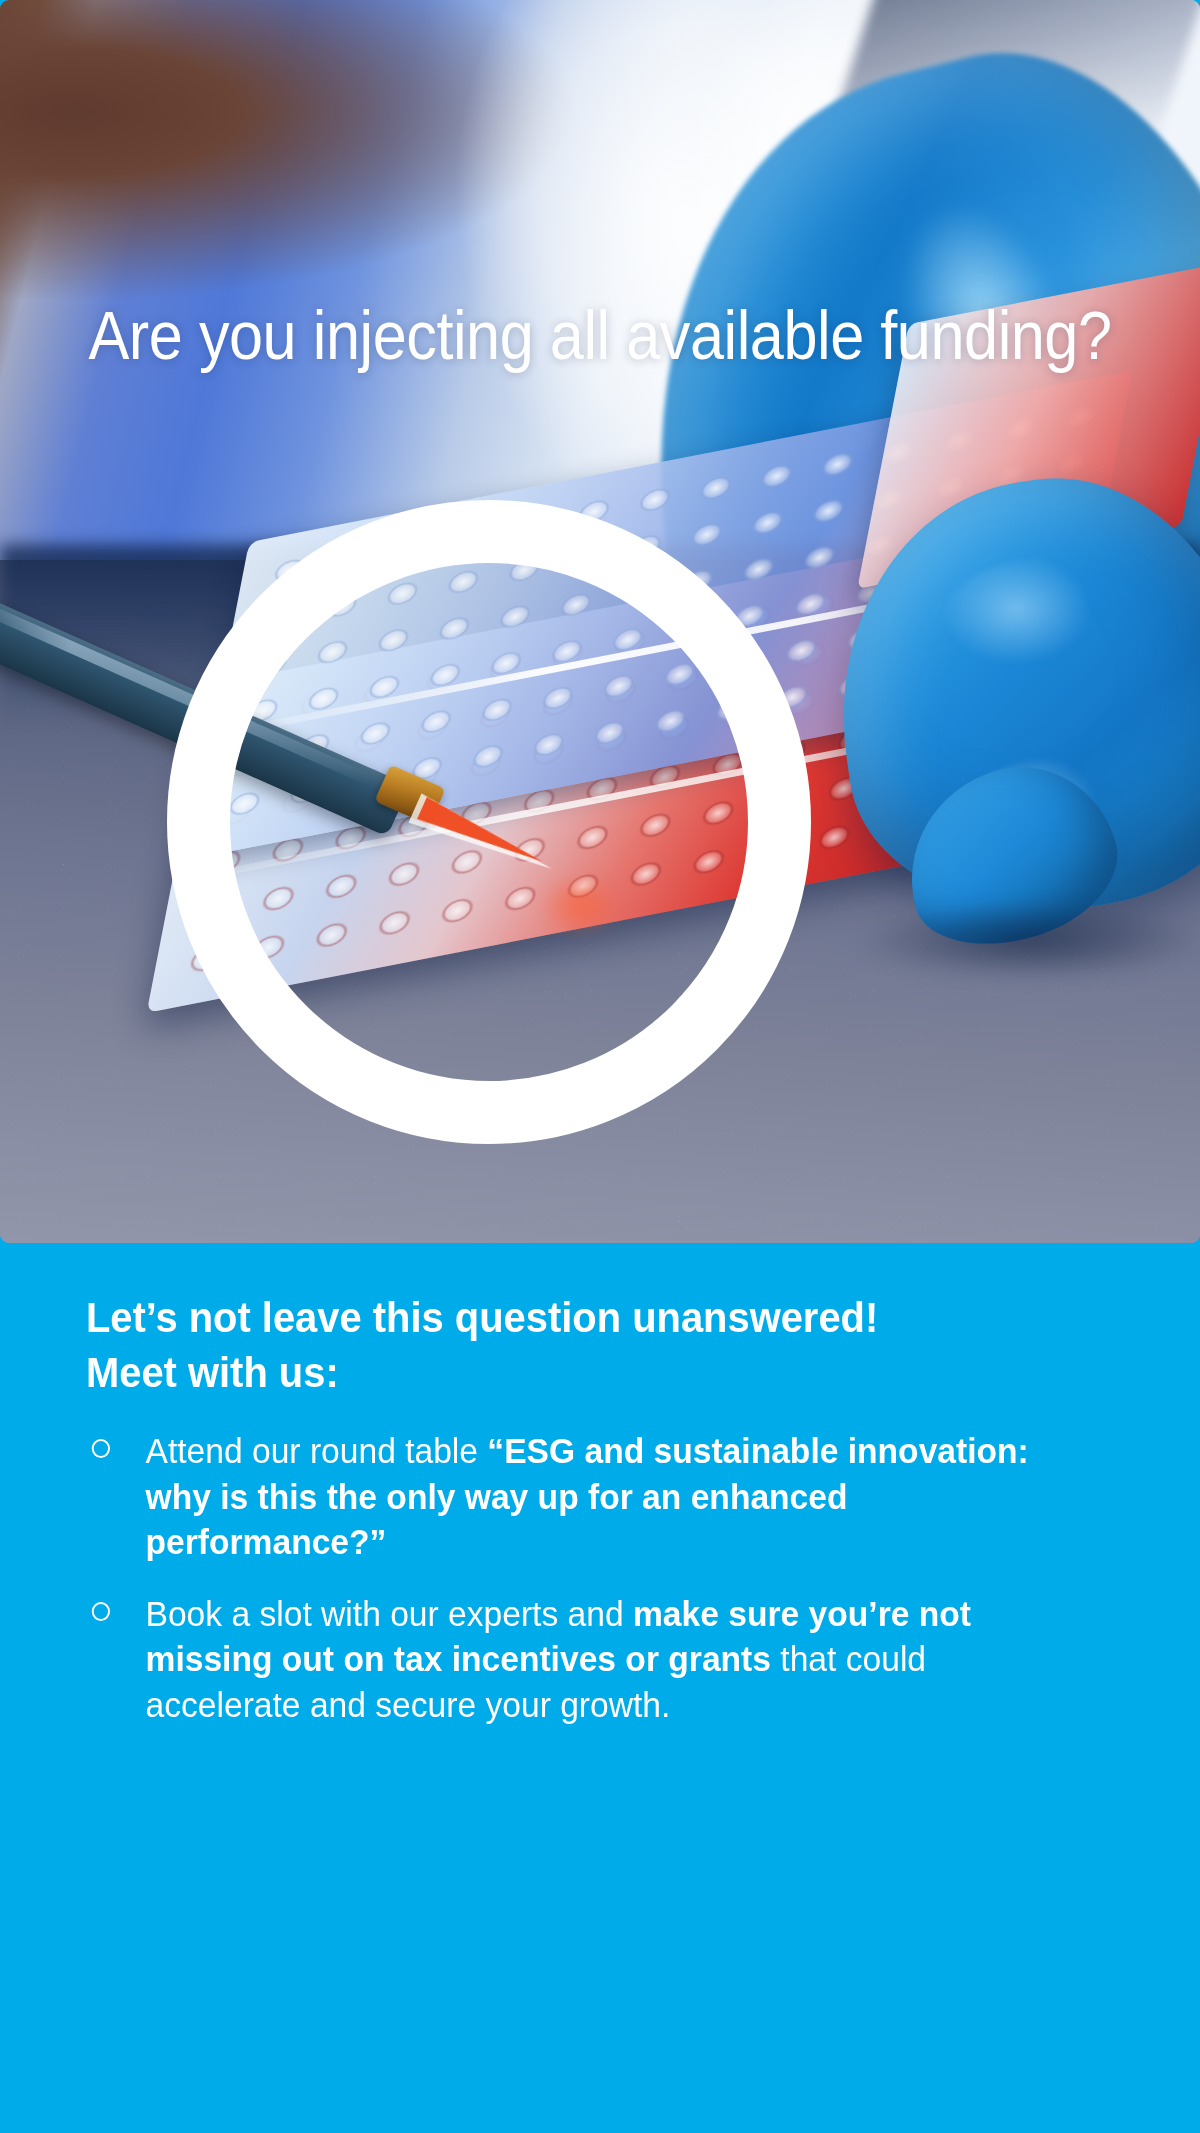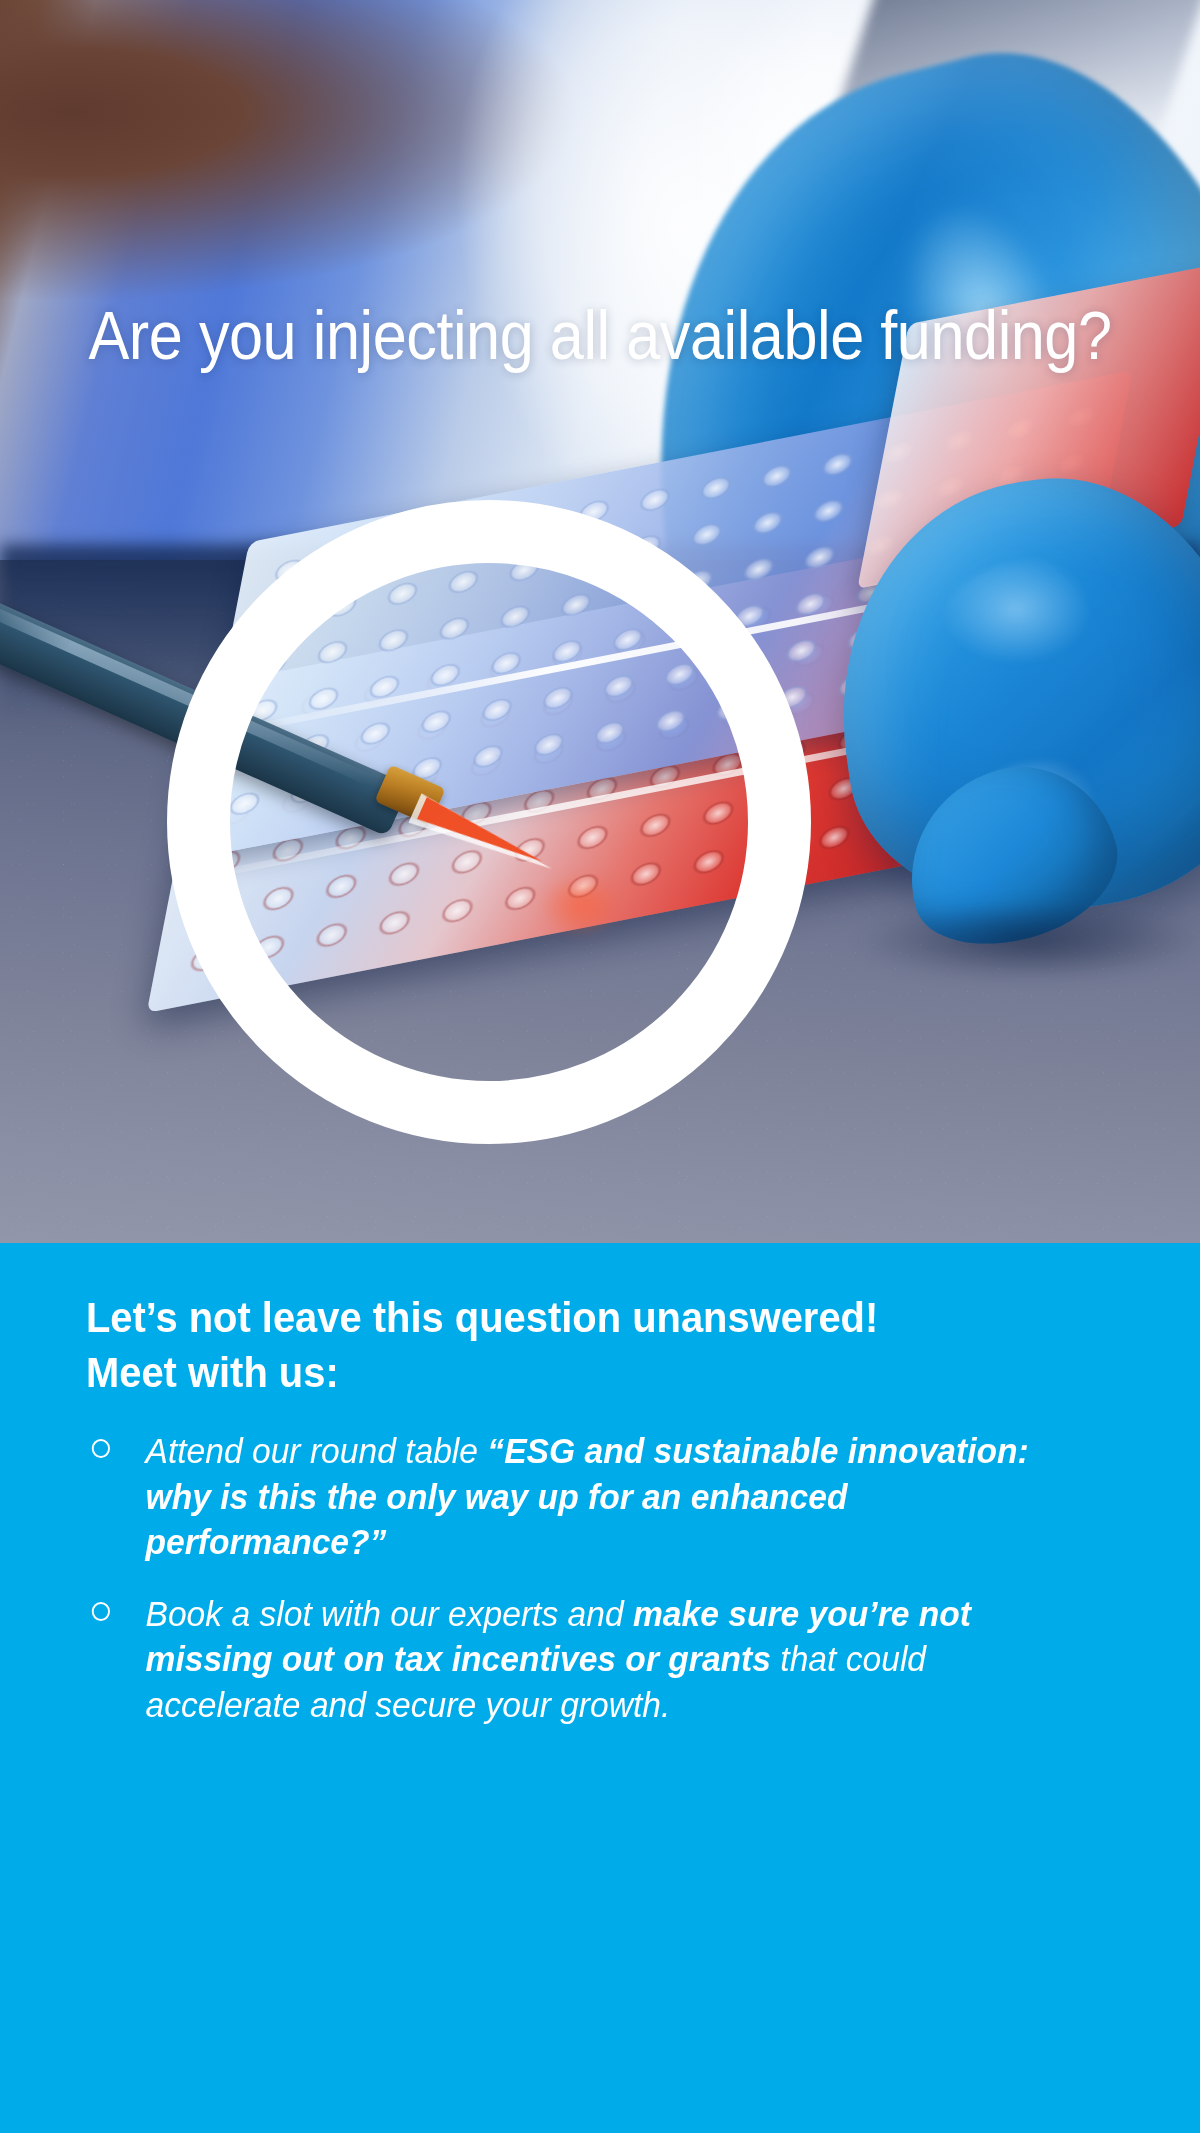--- a/index.html
+++ b/index.html
@@ -7,21 +7,21 @@
   body {
     width:1200px; height:2133px; overflow:hidden;
     font-family:"Liberation Sans", sans-serif;
     -webkit-font-smoothing:antialiased;
   }
   .poster { position:relative; width:1200px; height:2133px; overflow:hidden; background:#00ABE9; }
 
   
   .hero {
     position:absolute; left:0; top:0; width:1200px; height:1243px;
-    overflow:hidden; background:#8e97ae;
+    overflow:hidden; background:#8e97ae;border-radius:9px;
   }
   .photo { position:absolute; inset:0; overflow:hidden; }
 
   
   .bg-base {
     position:absolute; left:0; top:0; width:1200px; height:700px;
     background:
       radial-gradient(140% 90% at 6% 16%, #5f3a2e 0%, #6a4436 10%, rgba(106,68,54,0) 30%),
       linear-gradient(104deg,
         #6e4838 0%, #7b5a49 3%, #9fa7c4 7%,
@@ -258,21 +258,21 @@
     color:#ffffff;
     font-family:"Liberation Sans Narrow","Liberation Sans", sans-serif;
     font-weight:700;
     font-size:42px;
     line-height:1.30;
     transform:scaleX(.95);
     transform-origin:0 0;
     white-space:pre-line;
   }
 
-  .bullets { position:absolute; left:86px; top:185px; width:1030px;font-style:italic; }
+  .bullets { position:absolute; left:86px; top:185px; width:1030px; }
   .bullet {
     position:relative;
     padding-left:62px;
     margin-bottom:26px;
     color:#ffffff;
     font-family:"Liberation Sans Narrow","Liberation Sans", sans-serif;
     font-size:35px;
     line-height:1.30;
     font-weight:400;
     transform:scaleX(.96);

